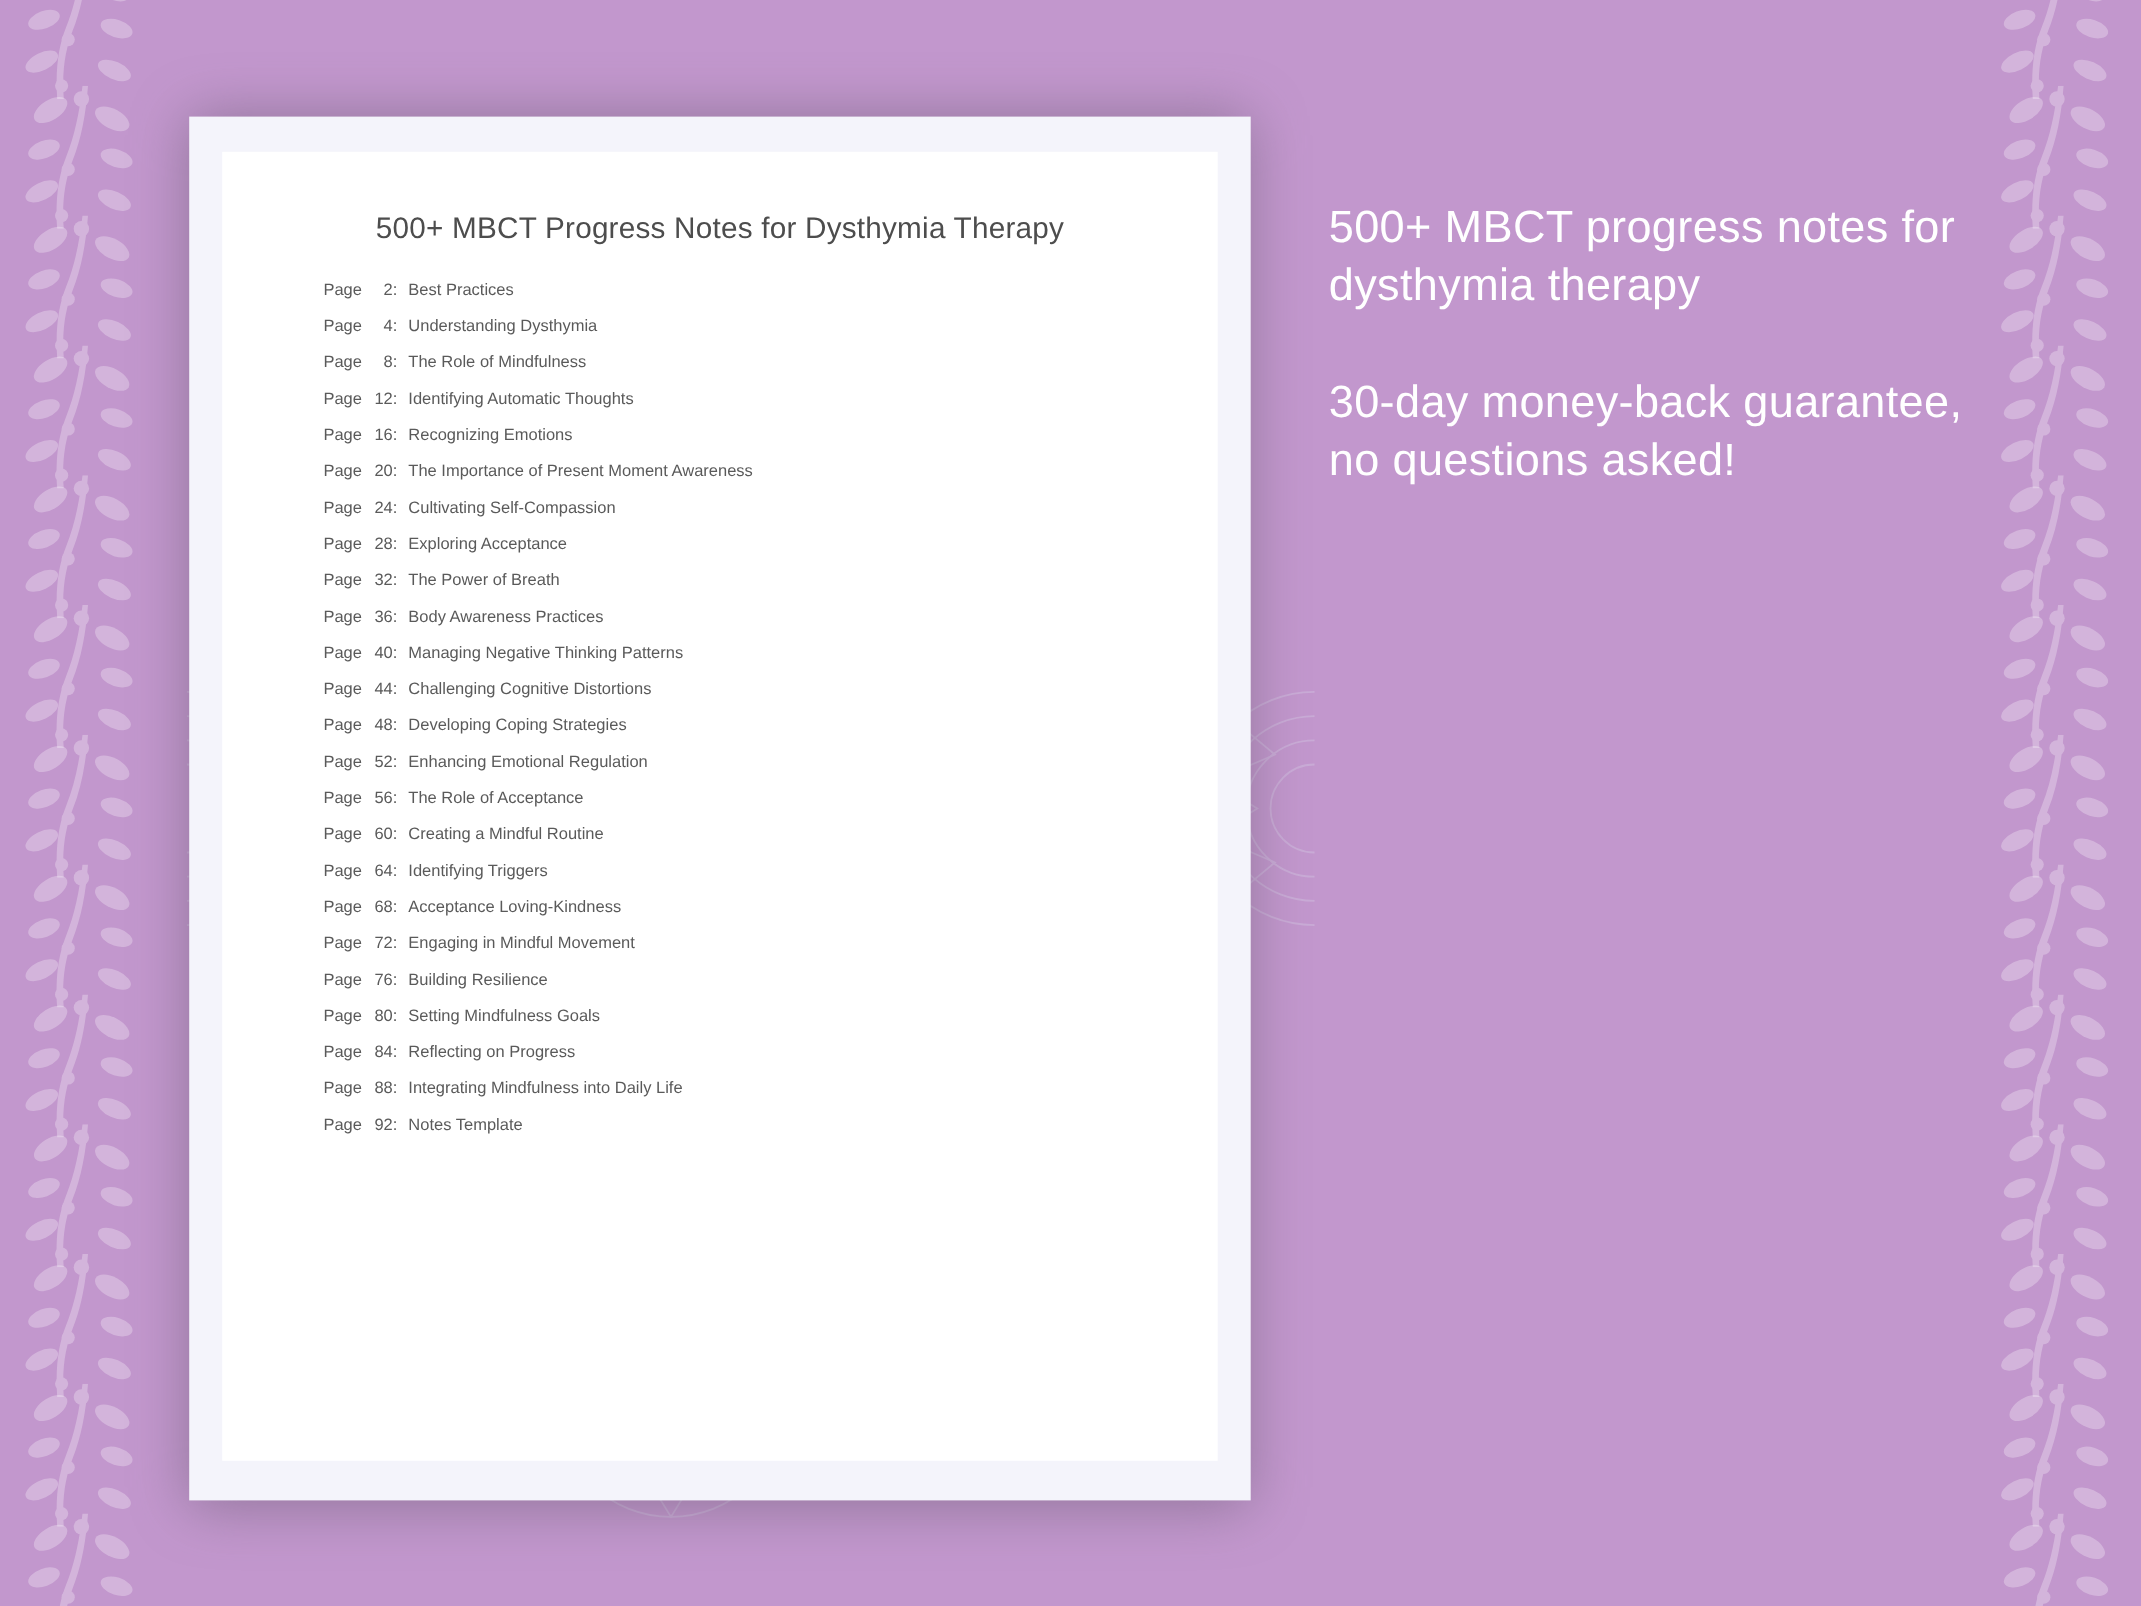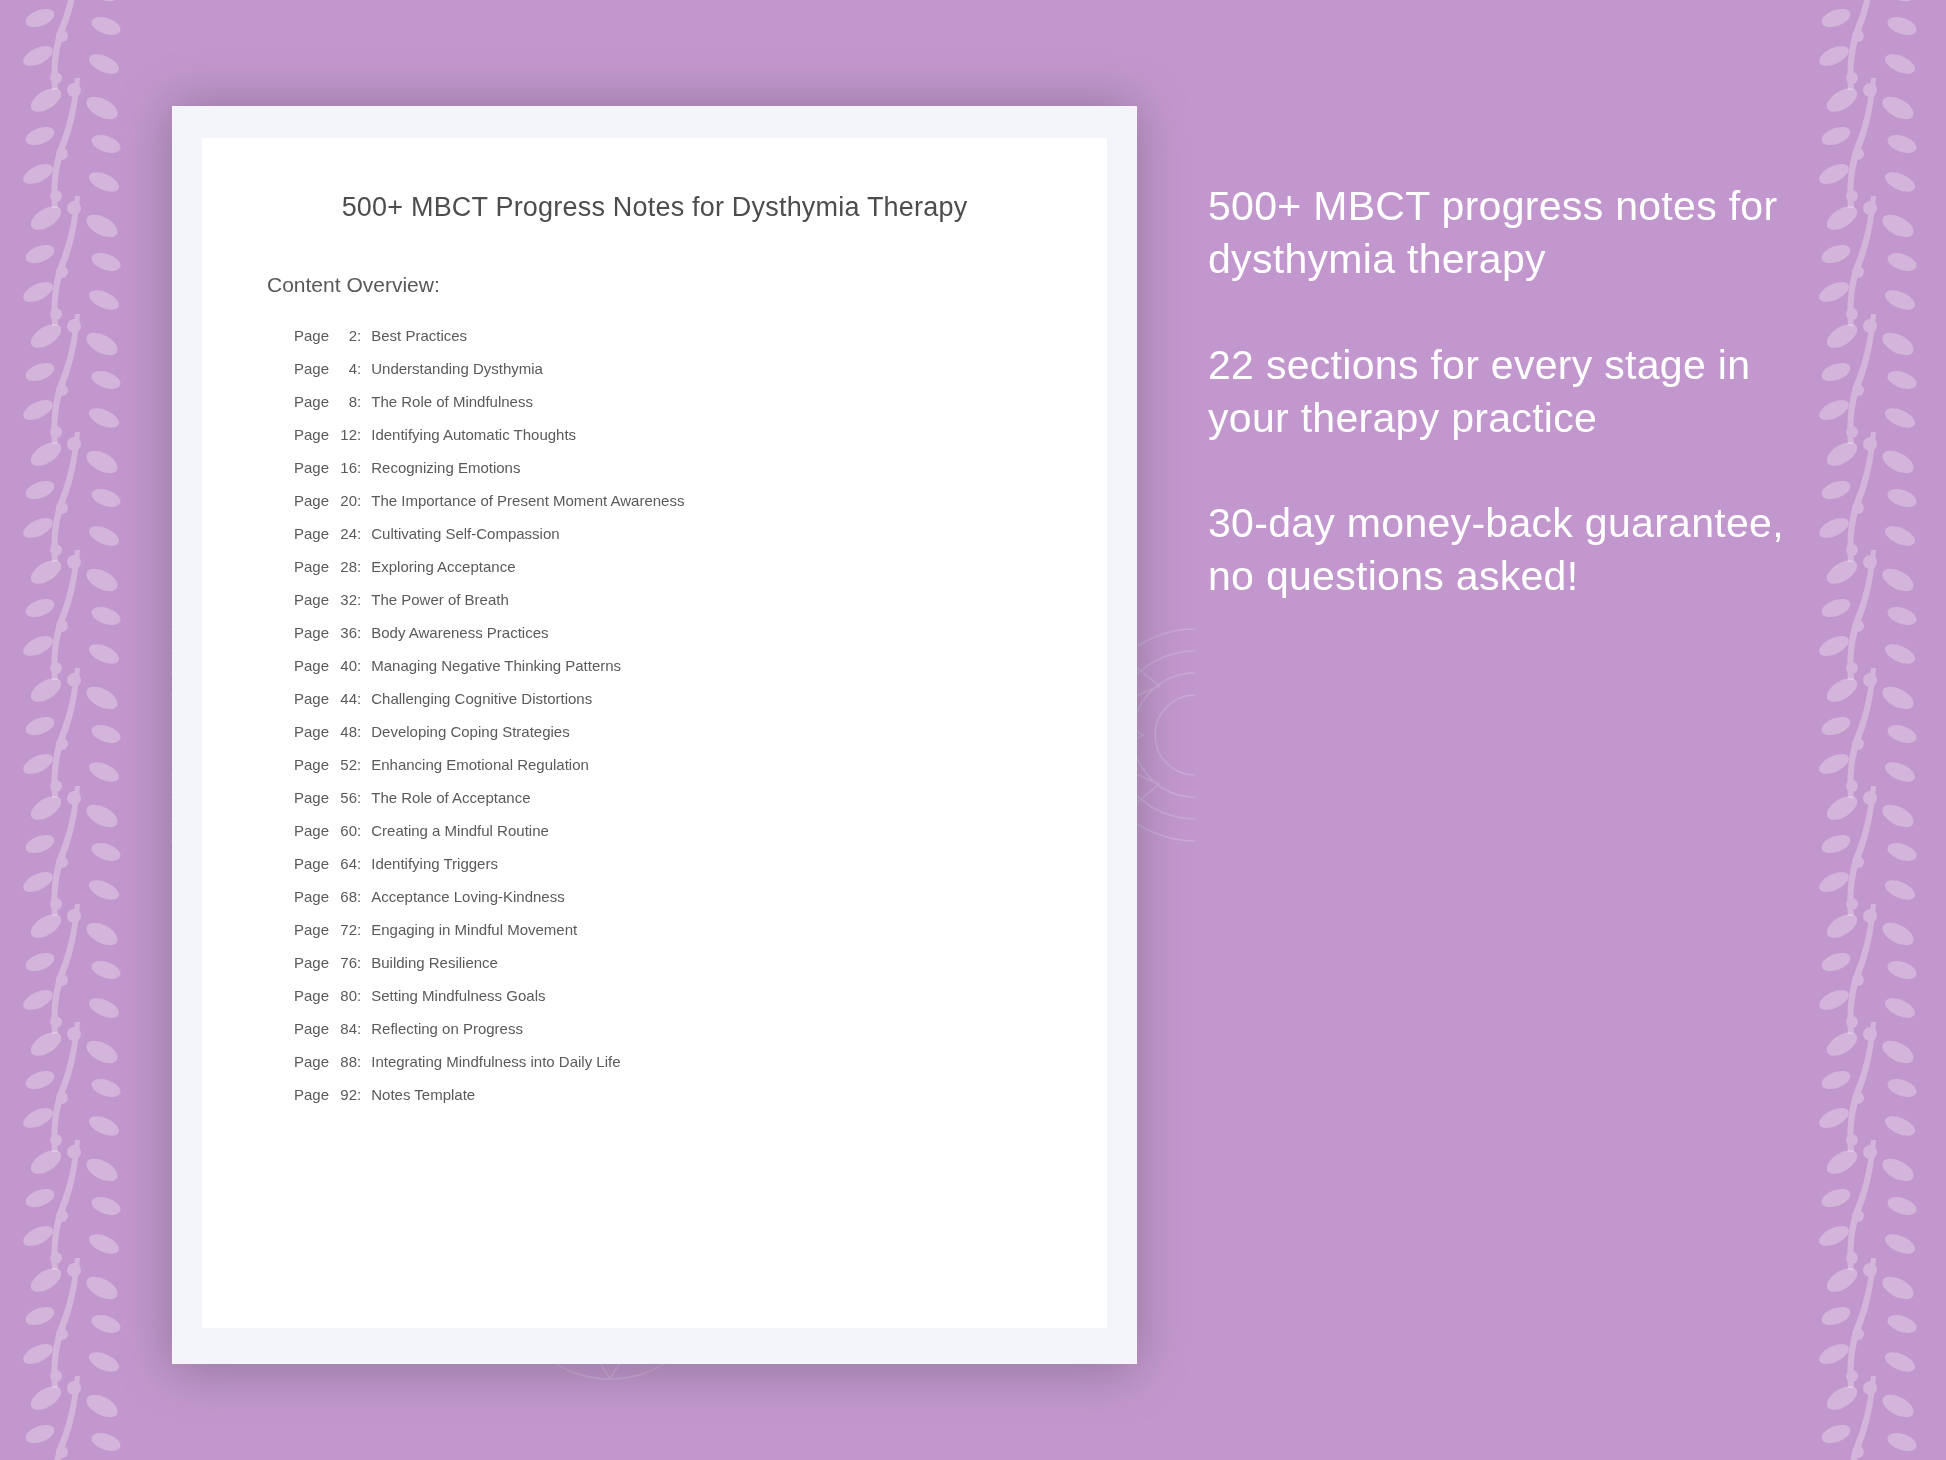--- a/index.html
+++ b/index.html
@@ -606,21 +606,20 @@
       <path d="M34 60 l22 18 28 -12 -24 -20 z"></path>
       <path d="M34 170 l22 -18 28 12 -24 20 z"></path>
     </g>
   </svg>
 </div>
 
 <div class="doc-shadow"></div>
 <div class="doc-outer">
   <div class="doc-inner">
     <h1 class="doc-title">500+ MBCT Progress Notes for Dysthymia Therapy</h1>
-    <div class="content-overview-label">Content Overview:</div>
     <ul class="toc" id="toc-list">
         <li class="toc-row">
           <span class="toc-page-word">Page</span> 
           <span class="toc-page-num">2</span>
           <span class="toc-colon">:</span> 
           <span class="toc-title">Best Practices</span>
         </li>
         <li class="toc-row">
           <span class="toc-page-word">Page</span> 
           <span class="toc-page-num">4</span>
@@ -758,15 +757,14 @@
           <span class="toc-page-num">92</span>
           <span class="toc-colon">:</span> 
           <span class="toc-title">Notes Template</span>
         </li>
       </ul>
   </div>
 </div>
 
 <div class="marketing" id="marketing-list">
     <p>500+ MBCT progress notes for dysthymia therapy</p>
-    <p>22 sections for every stage in your therapy practice</p>
     <p>30-day money-back guarantee, no questions asked!</p>
   </div>
 
 </body></html>

